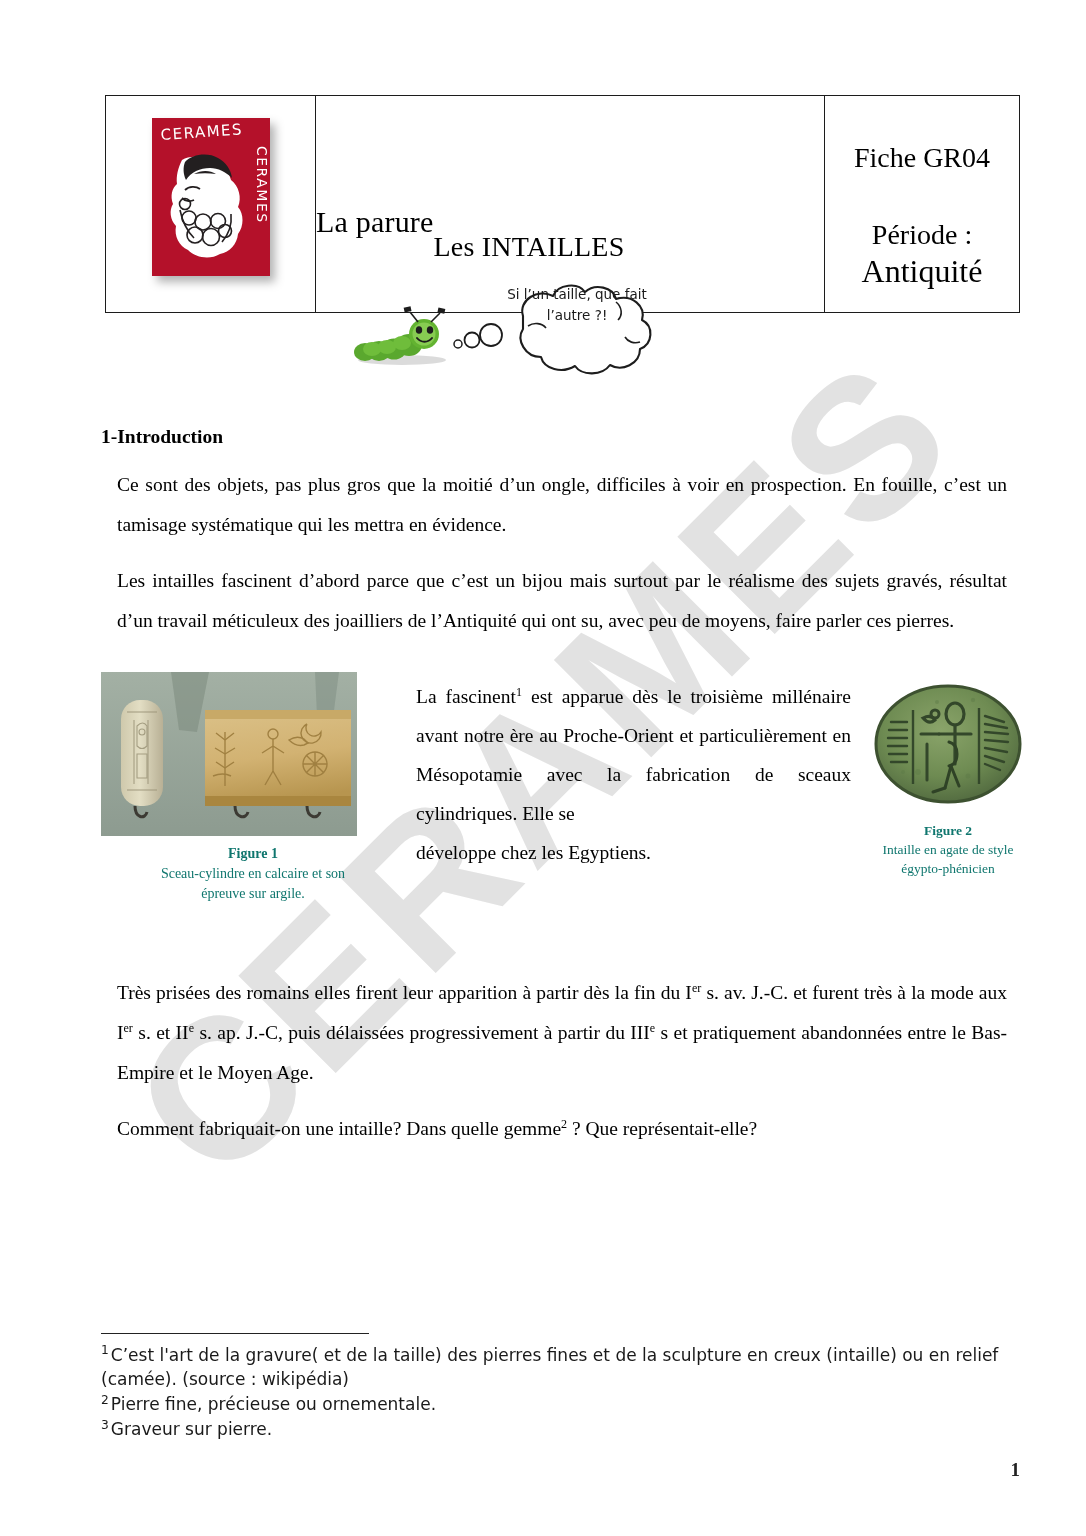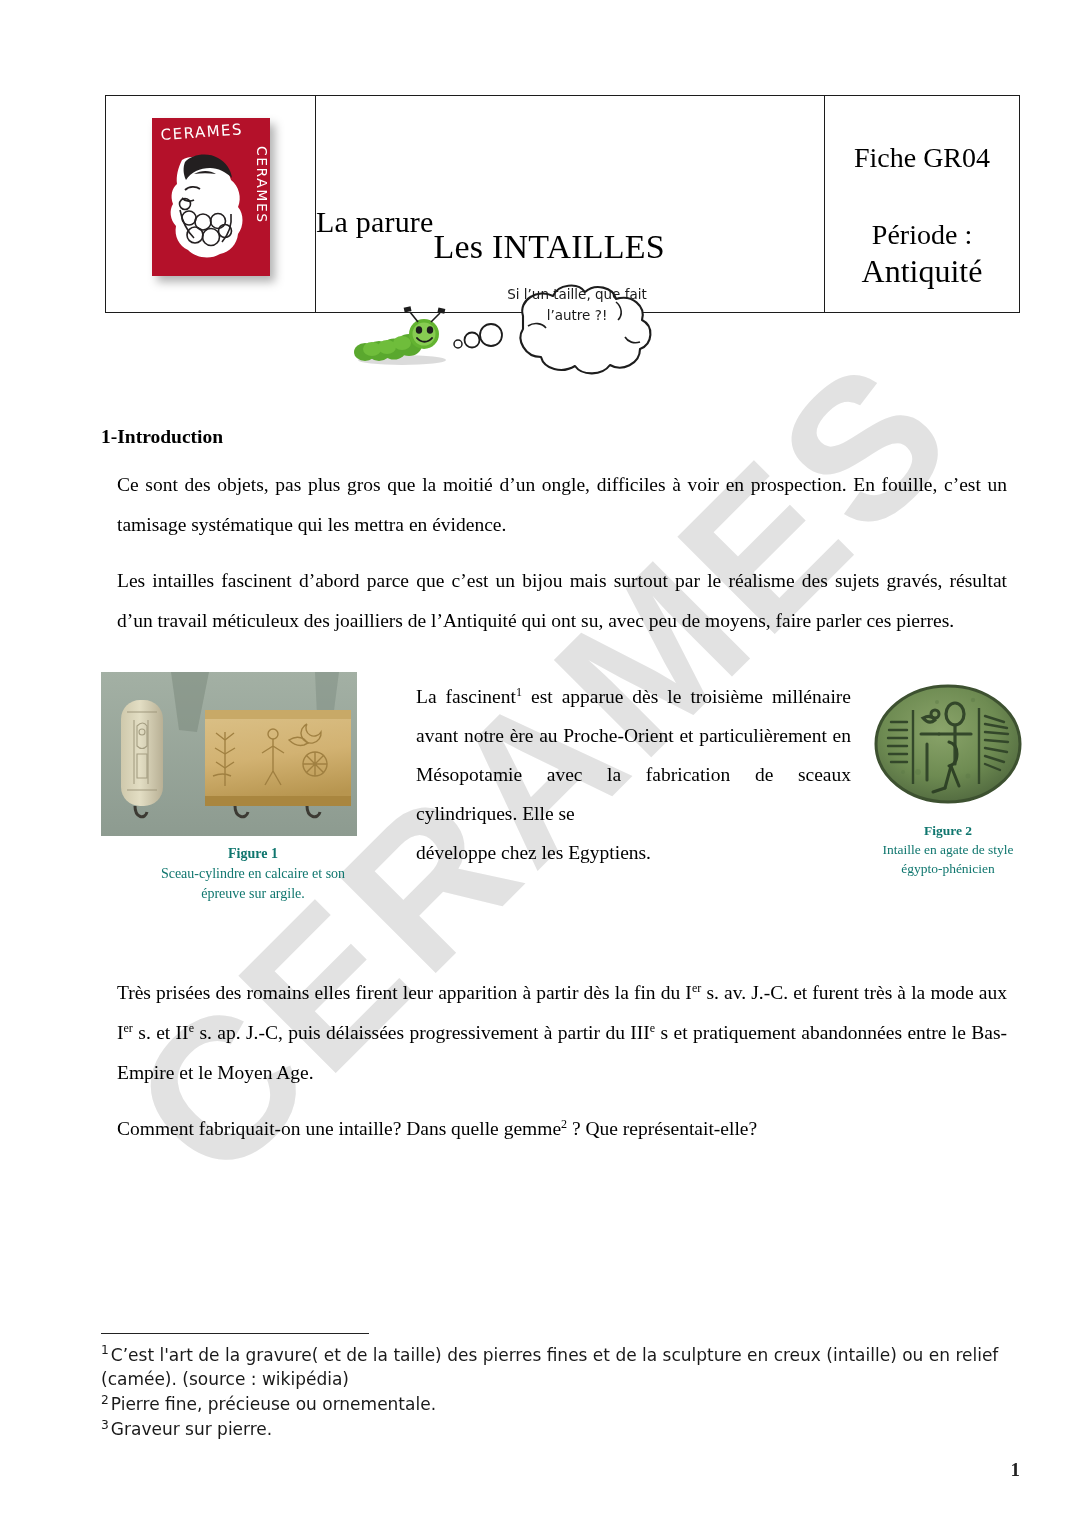--- a/index.html
+++ b/index.html
@@ -89,21 +89,21 @@
     filter: drop-shadow(5px 6px 5px rgba(0,0,0,0.30));
   }
 
   
   #doc-title-1 {
     font-size: 30px;
     line-height: 1.1;
     letter-spacing: 0.2px;
   }
   #doc-title-2 {
-    font-size: 34px;
+    font-size: 28px;
     line-height: 1.1;
     margin-top: 52px;
     letter-spacing: 0.2px;
   }
   #fiche-code {
     font-size: 28px;
     line-height: 1.15;
   }
   #periode-line1 {
     font-size: 28px;

